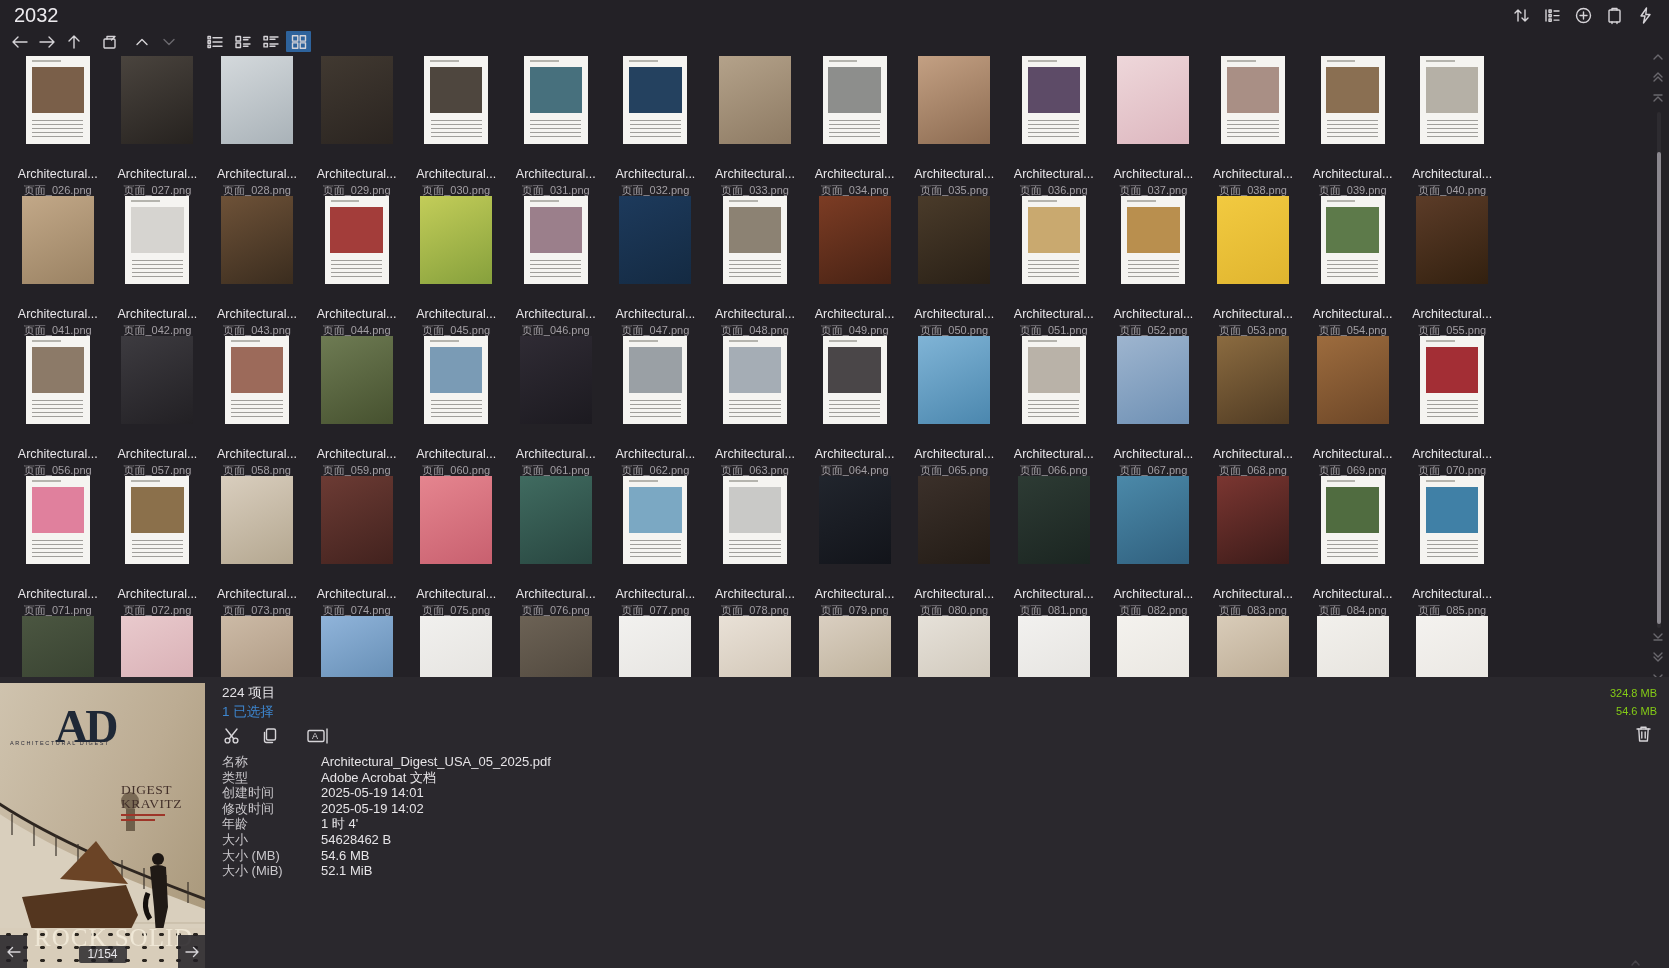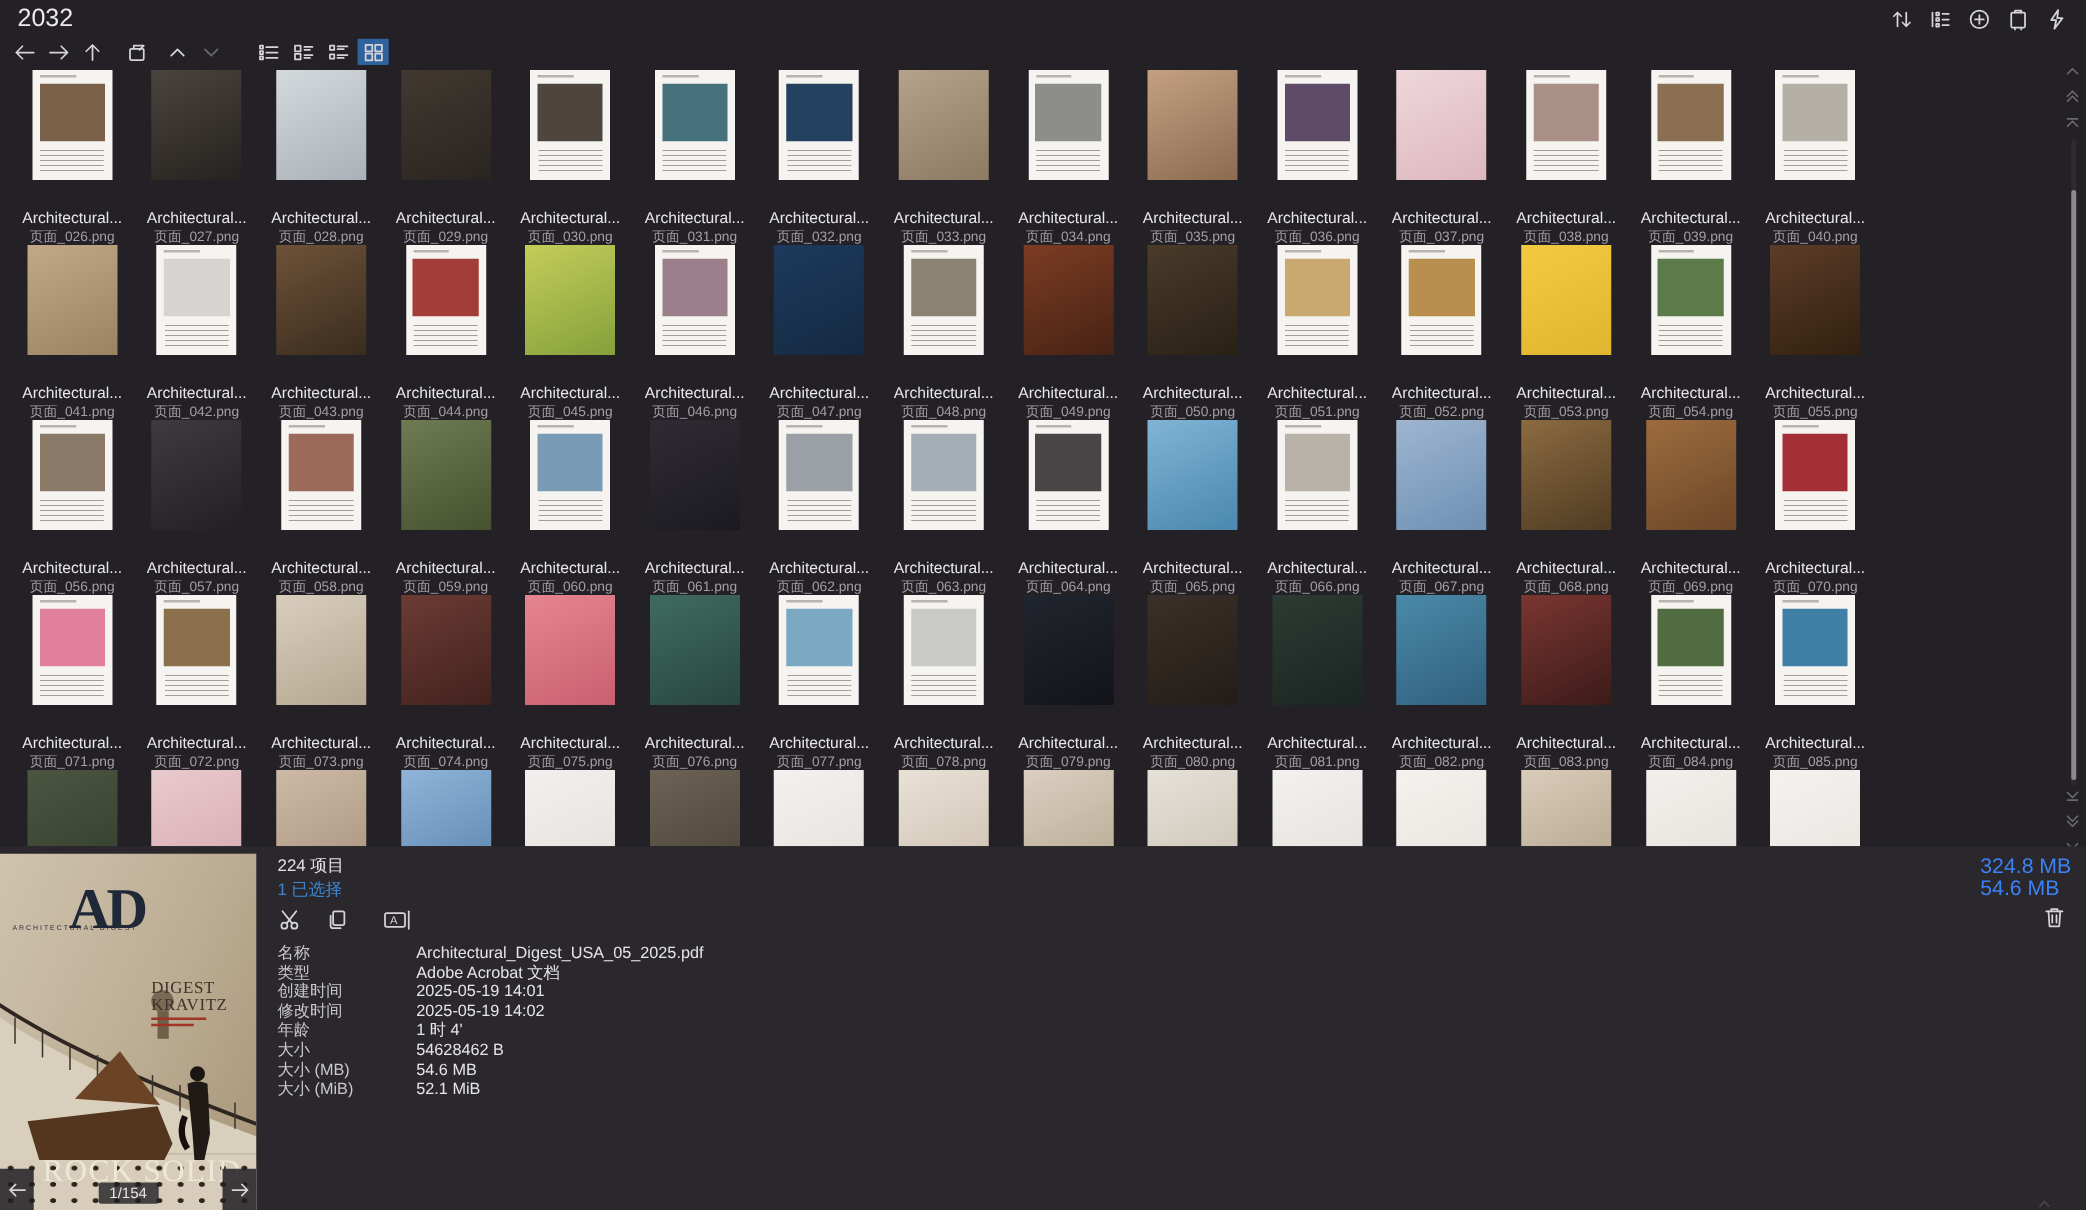--- a/index.html
+++ b/index.html
@@ -39,24 +39,24 @@
   .vthumb{position:absolute;left:0;top:40px;width:4px;height:472px;background:#8b888f;border-radius:2px;}
   .sb-bottom{position:absolute;right:3px;top:626px;width:16px;}
   
   .panel{position:absolute;top:677px;left:0;right:0;bottom:0;background:#2a282d;}
   .count-line{position:absolute;left:222px;top:7px;font-size:13.5px;color:#e4e2e6;}
   .sel-line{position:absolute;left:222px;top:26px;font-size:13.5px;color:#3d86cf;}
   .actions{position:absolute;left:220px;top:47px;display:flex;gap:14px;align-items:center;}
   .act-btn{width:24px;height:24px;display:flex;align-items:center;justify-content:center;}
   .act-btn.gap{margin-left:10px;}
   .fields{position:absolute;left:222px;top:77px;font-size:13px;line-height:15.6px;}
-  .frow{display:flex;gap:12px;}
+  .frow{display:flex;}
   .flabel{width:99px;color:#c9c7cb;}
   .fvalue{color:#e6e4e7;}
-  .totals{position:absolute;right:12px;top:7px;text-align:left;font-size:17px;line-height:18px;color:#3b82f6;}
+  .totals{position:absolute;right:12px;top:7px;text-align:right;font-size:11px;line-height:18px;color:#84cc16;}
   .trash{position:absolute;right:15px;top:46px;width:22px;height:22px;display:flex;align-items:center;justify-content:center;}
   
   .preview{position:absolute;left:0;top:683px;width:205px;height:285px;overflow:hidden;background:#b7a78f;}
   .cover{position:absolute;inset:0;background:linear-gradient(115deg,#cfc3ae 0%,#bcac93 55%,#a69577 100%);}
   .floor{position:absolute;left:0;right:0;bottom:0;height:40px;background:#d8cdba;
          background-image:radial-gradient(#2b2620 2.2px,transparent 2.6px);background-size:17px 13px;}
   .cover svg{position:absolute;left:0;top:0;}
   .ad-logo{position:absolute;left:8px;top:21px;font-family:"Liberation Serif","DejaVu Serif",serif;
            font-size:46px;line-height:46px;color:#1f2836;font-weight:bold;letter-spacing:-3px;margin-left:47px;}
   .ad-sub{position:absolute;left:10px;top:57px;font-size:5.5px;letter-spacing:1.6px;color:#2c2c38;}

